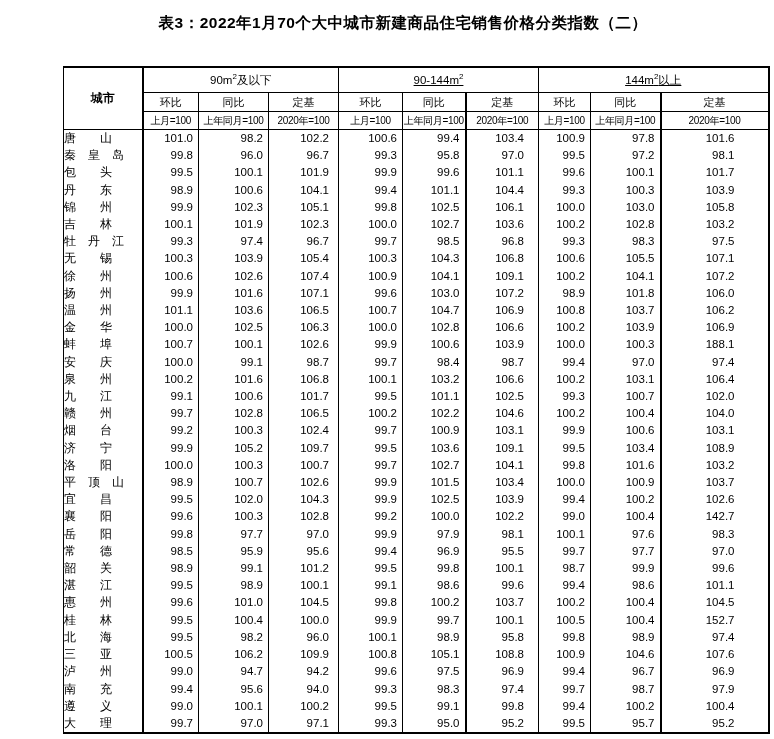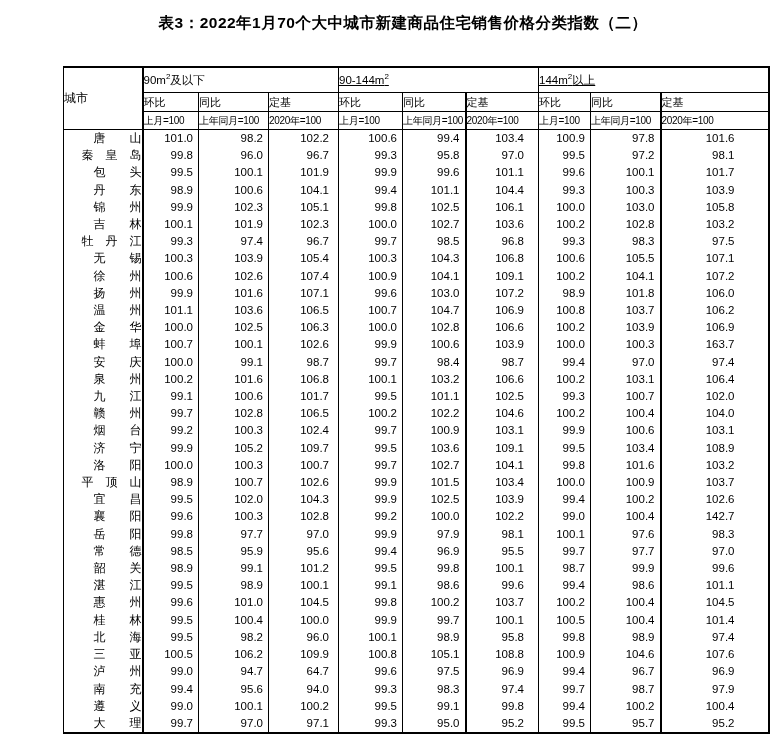--- a/index.html
+++ b/index.html
@@ -13,28 +13,28 @@
     text-align:center;font-size:15.5px;font-weight:bold;
     letter-spacing:0.5px;white-space:nowrap;
   }
   table.idx{
     position:absolute;left:63px;top:66px;
     border-collapse:collapse;table-layout:fixed;
     border-top:2.5px solid #000;border-bottom:2.5px solid #000;
     border-left:1px solid #000;border-right:2px solid #000;
   }
   th,td{padding:0;font-weight:normal;white-space:nowrap;overflow:hidden;}
-  thead th{text-align:left;font-size:11px;border-bottom:1px solid #000;}
+  thead th{text-align:center;font-size:11px;border-bottom:1px solid #000;}
   th.grp{height:24px;font-size:11.5px;}
   th.sub{height:18px;margin-top:42px;}
   th.base{height:17px;font-size:10px;letter-spacing:-0.3px;}
-  th.cityh{font-size:12px;border-bottom:1px solid #000;}
+  th.cityh{font-size:12px;border-bottom:1px solid #000;font-weight:bold;}
   sup{font-size:8px;line-height:0;}
   tbody td{height:17.2px;font-size:11.5px;line-height:17.2px;}
-  td.city{text-align:right;font-size:12px;}
+  td.city{text-align:left;font-size:12px;}
   td.num{text-align:right;}
   
   .c1{border-left:2px solid #000;}
   .c2,.c3,.c4,.c5,.c7,.c8{border-left:1px solid #000;}
   .c6,.c9{border-left:2px solid #000;}
   .g2,.g3{border-left:1px solid #000;text-decoration:underline;}
   
   td.c1,td.c2,td.c4,td.c5,td.c7,td.c8{padding-right:5px;}
   td.c3{padding-right:9px;}
   td.c6{padding-right:14px;}
@@ -236,21 +236,21 @@
       <tr>
         <td class="city">蚌　　埠</td>
         <td class="num c1">100.7</td>
         <td class="num c2">100.1</td>
         <td class="num c3">102.6</td>
         <td class="num c4">99.9</td>
         <td class="num c5">100.6</td>
         <td class="num c6">103.9</td>
         <td class="num c7">100.0</td>
         <td class="num c8">100.3</td>
-        <td class="num c9">163.7</td>
+        <td class="num c9">188.1</td>
       </tr>
       <tr>
         <td class="city">安　　庆</td>
         <td class="num c1">100.0</td>
         <td class="num c2">99.1</td>
         <td class="num c3">98.7</td>
         <td class="num c4">99.7</td>
         <td class="num c5">98.4</td>
         <td class="num c6">98.7</td>
         <td class="num c7">99.4</td>
@@ -428,21 +428,21 @@
       <tr>
         <td class="city">桂　　林</td>
         <td class="num c1">99.5</td>
         <td class="num c2">100.4</td>
         <td class="num c3">100.0</td>
         <td class="num c4">99.9</td>
         <td class="num c5">99.7</td>
         <td class="num c6">100.1</td>
         <td class="num c7">100.5</td>
         <td class="num c8">100.4</td>
-        <td class="num c9">101.4</td>
+        <td class="num c9">152.7</td>
       </tr>
       <tr>
         <td class="city">北　　海</td>
         <td class="num c1">99.5</td>
         <td class="num c2">98.2</td>
         <td class="num c3">96.0</td>
         <td class="num c4">100.1</td>
         <td class="num c5">98.9</td>
         <td class="num c6">95.8</td>
         <td class="num c7">99.8</td>
@@ -458,21 +458,21 @@
         <td class="num c5">105.1</td>
         <td class="num c6">108.8</td>
         <td class="num c7">100.9</td>
         <td class="num c8">104.6</td>
         <td class="num c9">107.6</td>
       </tr>
       <tr>
         <td class="city">泸　　州</td>
         <td class="num c1">99.0</td>
         <td class="num c2">94.7</td>
-        <td class="num c3">64.7</td>
+        <td class="num c3">94.2</td>
         <td class="num c4">99.6</td>
         <td class="num c5">97.5</td>
         <td class="num c6">96.9</td>
         <td class="num c7">99.4</td>
         <td class="num c8">96.7</td>
         <td class="num c9">96.9</td>
       </tr>
       <tr>
         <td class="city">南　　充</td>
         <td class="num c1">99.4</td>

